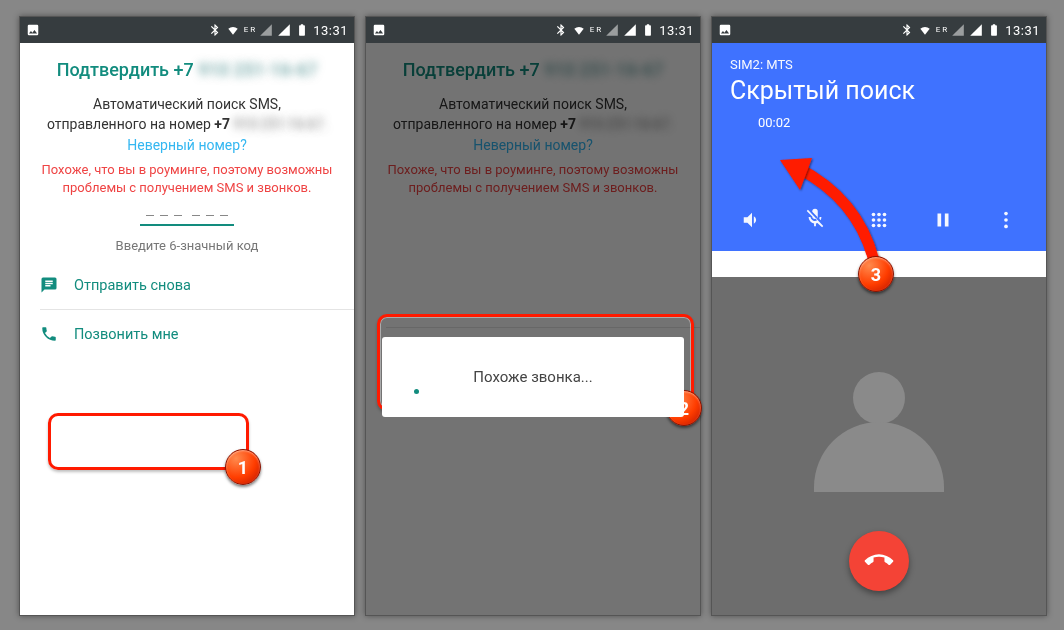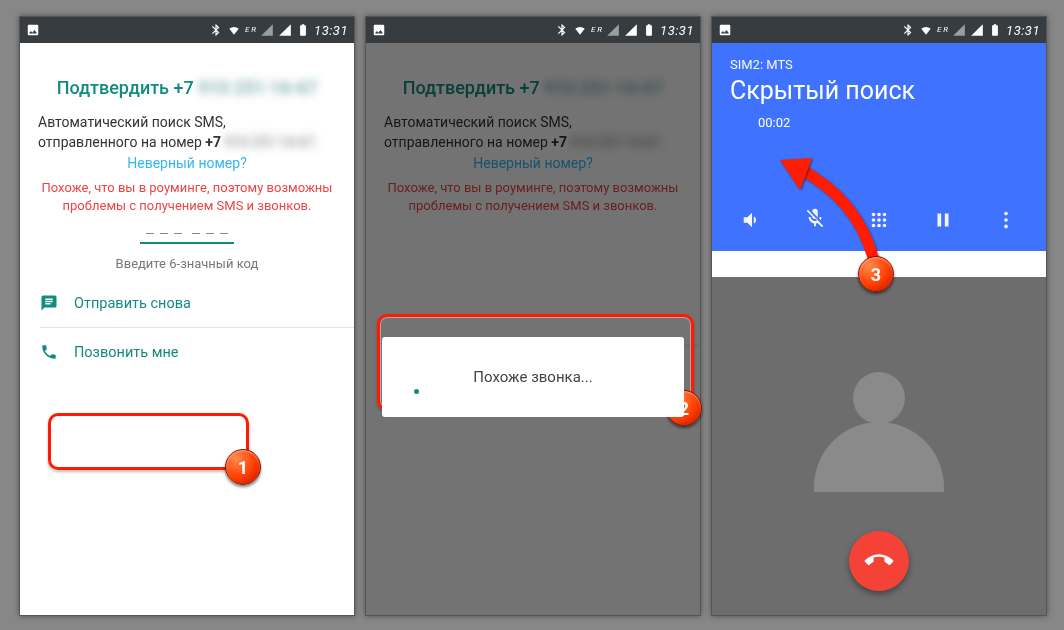--- a/index.html
+++ b/index.html
@@ -1,27 +1,27 @@
 <!DOCTYPE html>
 <html><head>
 <meta charset="utf-8">
 <style>
   html,body{margin:0;padding:0;background:#878787;font-family:Roboto,Arial,sans-serif;}
   .stage{width:1064px;height:630px;position:relative;background:#878787;}
   .phone{position:absolute;top:16px;width:334px;height:598px;background:#fff;border:1px solid #555;box-shadow:0 0 6px rgba(0,0,0,.4);}
   .p1{left:19px;} .p2{left:365px;} .p3{left:711px;}
-  .statusbar{height:26px;background:#363c3f;color:#fff;display:flex;align-items:center;justify-content:space-between;padding:0 6px;font-size:12px;position:relative;font-style:italic;}
+  .statusbar{height:26px;background:#363c3f;color:#fff;display:flex;align-items:center;justify-content:space-between;padding:0 6px;font-size:12px;position:relative;}
   .sb-left{display:flex;align-items:center;gap:3px;}
   .sb-right{display:flex;align-items:center;gap:4px;}
   .sico{width:14px;height:14px;fill:#fff;}
   .clock{font-size:13px;letter-spacing:.5px;}
   .body{position:absolute;left:0;right:0;top:26px;bottom:0;background:#fff;}
   .p2 .body::after{content:"";position:absolute;inset:0;background:rgba(0,0,0,.55);}
-  .title{color:#128c7e;font-size:18px;font-weight:500;text-align:center;padding:34px 8px 14px;}
-  .desc{color:#333;font-size:14px;padding:0 18px;line-height:1.45;}
+  .title{color:#128c7e;font-size:18px;font-weight:500;text-align:center;padding:16px 8px 14px;}
+  .desc{color:#333;font-size:14px;text-align:center;padding:0 18px;line-height:1.45;}
   .wrongnum{color:#34b7f1;font-size:14px;text-align:center;margin-top:2px;}
   .roaming{color:#ef4444;font-size:13px;text-align:center;padding:8px 20px 10px;line-height:1.4;}
   .code-input{display:flex;justify-content:center;margin-top:4px;}
   .code-box{border-bottom:2px solid #128c7e;padding:4px 6px 6px;display:flex;gap:10px;}
   .code-group{display:flex;gap:6px;}
   .dash{width:8px;height:1.5px;background:#888;display:inline-block;margin-bottom:2px;}
   .hint{color:#777;font-size:13px;text-align:center;margin-top:12px;}
   .row{display:flex;align-items:center;gap:16px;height:48px;padding:0 20px;color:#128c7e;font-size:14.5px;}
   .row-icon{width:18px;height:18px;fill:currentColor;flex:0 0 18px;}
   .divider{height:1px;background:#e4e4e4;margin-left:20px;}

